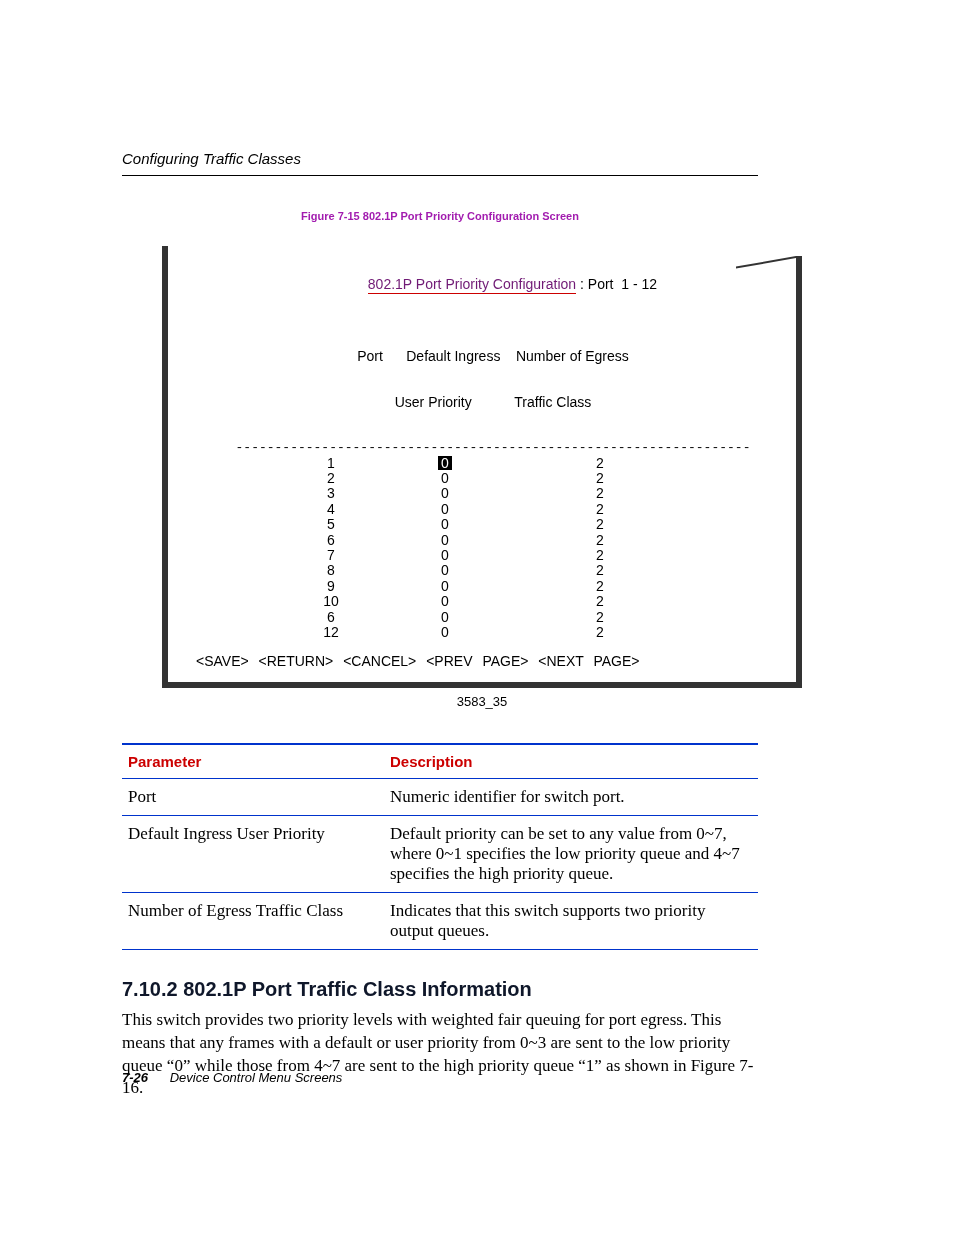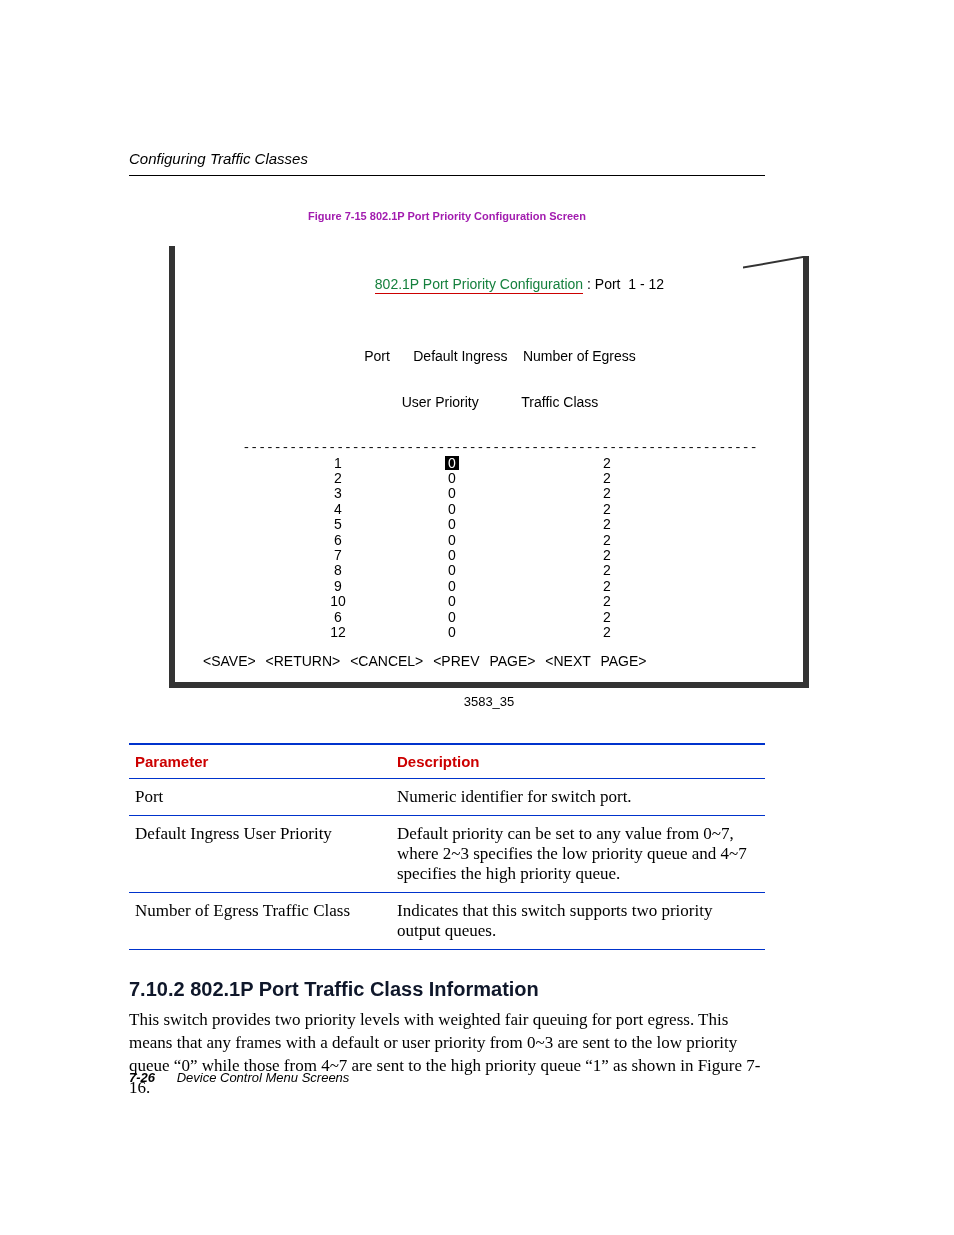--- a/index.html
+++ b/index.html
@@ -9,21 +9,20 @@
     background: #fff;
     font-family: "Times New Roman", Times, serif;
     color: #000;
   }
   .page {
     width: 880px;
     height: 1235px;
     position: relative;
     box-sizing: border-box;
     padding: 0 122px;
-    margin-left: 7px;
   }
   .running-head {
     font-family: Arial, Helvetica, sans-serif;
     font-style: italic;
     font-size: 15px;
     color: #000;
     padding-top: 150px;
   }
   .running-rule {
     border: none;
@@ -73,21 +72,21 @@
   .screen-inner {
     position: relative;
     padding-left: 22px;
     padding-top: 10px;
   }
   .scr-title-line {
     text-align: center;
     white-space: pre;
   }
   .scr-title-red {
-    color: #15803d;
+    color: #701a75;
     border-bottom: 1px solid #c00;
     padding-bottom: 1px;
   }
   .scr-col-heads {
     text-align: center;
     white-space: pre;
     margin-top: 10px;
   }
   .scr-sep {
     white-space: pre;
@@ -288,21 +287,21 @@
         <th>Description</th>
       </tr>
     </thead>
     <tbody id="ptable-body">
         <tr>
           <td class="param">Port</td>
           <td>Numeric identifier for switch port.</td>
         </tr>
         <tr>
           <td class="param">Default Ingress User Priority</td>
-          <td>Default priority can be set to any value from 0~7, where 2~3 specifies the low priority queue and 4~7 specifies the high priority queue.</td>
+          <td>Default priority can be set to any value from 0~7, where 0~1 specifies the low priority queue and 4~7 specifies the high priority queue.</td>
         </tr>
         <tr>
           <td class="param">Number of Egress Traffic Class</td>
           <td>Indicates that this switch supports two priority output queues.</td>
         </tr>
       </tbody>
   </table>
 
   <div class="sec-heading">7.10.2  802.1P Port Traffic Class Information</div>
   <div class="body-para">

